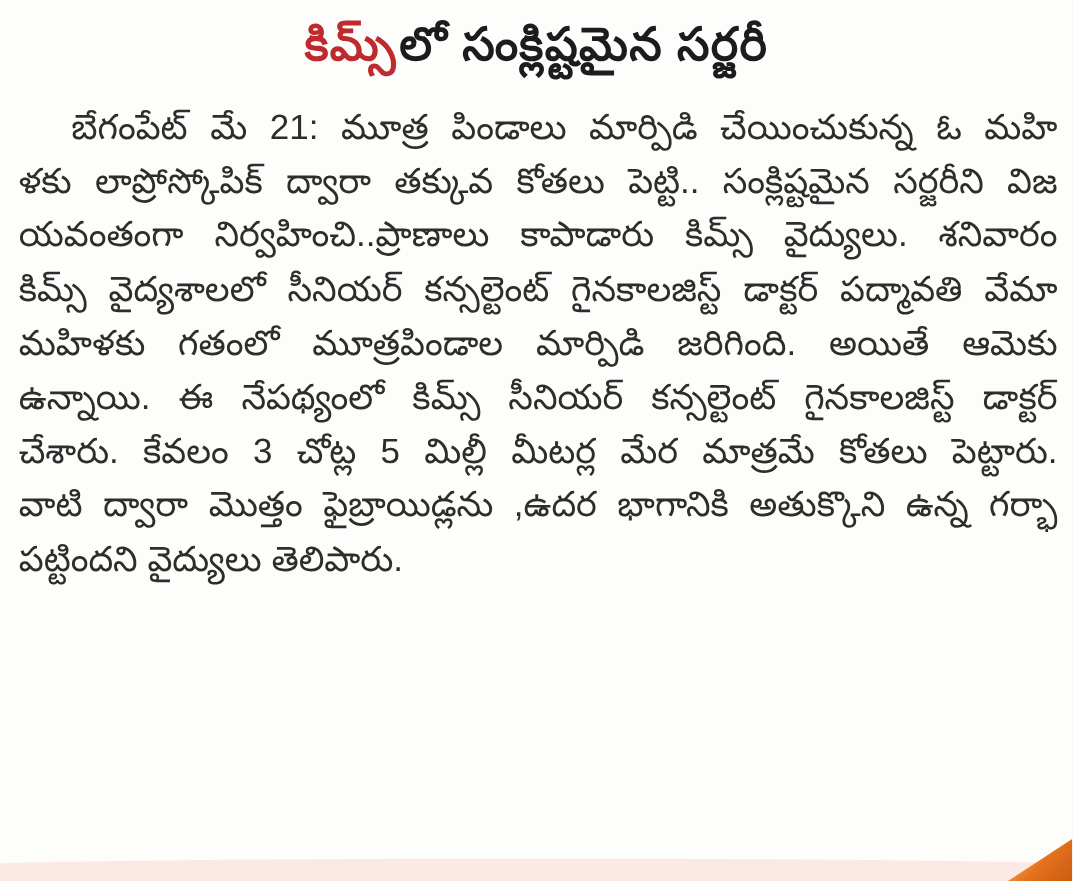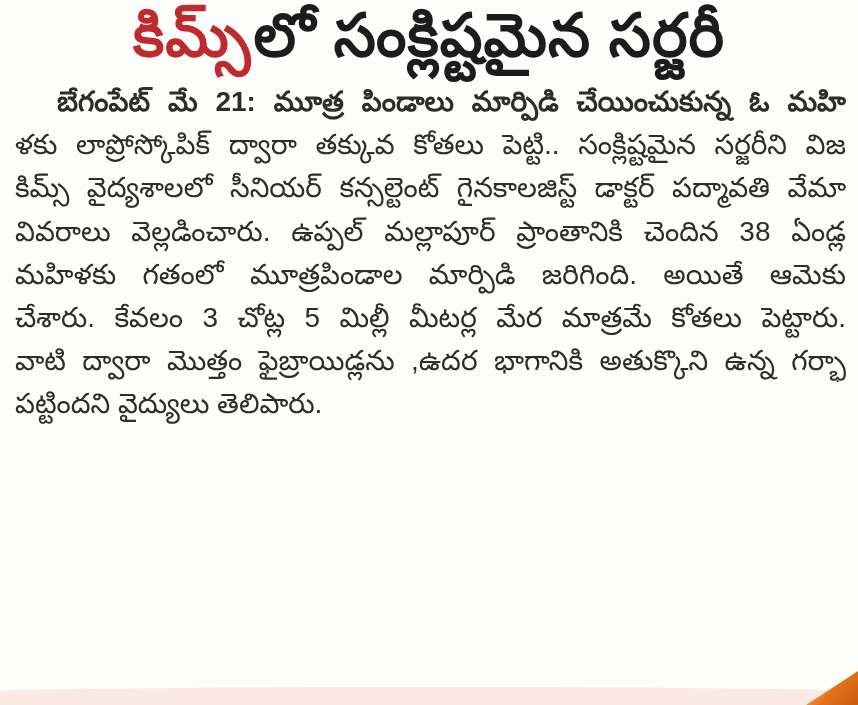--- a/index.html
+++ b/index.html
@@ -22,21 +22,21 @@
     margin:0 auto;
     background:var(--c-paper);
     overflow:hidden;
   }
   .headline{
     position:absolute;
     top:0; left:0; right:0;
     margin:0;
     padding-top:2px;
     text-align:center;
-    font-size:60px;
+    font-size:37px;
     font-weight:bold;
     letter-spacing:1px;
     color:var(--c-headline);
     line-height:68px;
     white-space:nowrap;
   }
   .headline .hl-red{
     color:var(--c-highlight);
     margin-right:2px;
   }
@@ -51,21 +51,21 @@
   }
   .line{
     display:block;
     height:43.2px;
     line-height:43.2px;
     text-align:justify;
     text-align-last:justify;
     white-space:nowrap;
     overflow:hidden;
   }
-  .line.indent{ text-indent:42px;font-weight:bold; }
+  .line.indent{ text-indent:42px; }
   .line.last{
     text-align:center;
     text-align-last:left;
   }
   .bottom-band{
     position:absolute;
     left:-20px;
     right:-20px;
     bottom:-8px;
     height:26px;
@@ -85,23 +85,24 @@
 </head>
 <body>
 
 <div class="page">
 
   <h1 class="headline"><span class="hl-red">కిమ్స్</span><span>లో సంక్లిష్టమైన సర్జరీ</span></h1>
 
   <div class="article">
     <div class="line indent">బేగంపేట్ మే 21: మూత్ర పిండాలు మార్పిడి చేయించుకున్న ఓ మహి</div>
     <div class="line">ళకు లాప్రోస్కోపిక్ ద్వారా తక్కువ కోతలు పెట్టి.. సంక్లిష్టమైన సర్జరీని విజ</div>
+    <div class="line">యవంతంగా నిర్వహించి..ప్రాణాలు కాపాడారు కిమ్స్ వైద్యులు. శనివారం</div>
     <div class="line">కిమ్స్ వైద్యశాలలో సీనియర్ కన్సల్టెంట్ గైనకాలజిస్ట్ డాక్టర్ పద్మావతి వేమా</div>
-    <div class="line">వివరాలు వెల్లడించారు. ఉప్పల్ మల్లాపూర్ ప్రాంతానికి చెందిన 38 ఏండ్ల</div>
     <div class="line">మహిళకు గతంలో మూత్రపిండాల మార్పిడి జరిగింది.  అయితే ఆమెకు</div>
+    <div class="line">ఉన్నాయి. ఈ నేపథ్యంలో కిమ్స్ సీనియర్  కన్సల్టెంట్ గైనకాలజిస్ట్ డాక్టర్</div>
     <div class="line">చేశారు. కేవలం 3 చోట్ల 5 మిల్లీ మీటర్ల మేర మాత్రమే కోతలు పెట్టారు.</div>
     <div class="line">వాటి ద్వారా మొత్తం ఫైబ్రాయిడ్లను ,ఉదర భాగానికి అతుక్కొని ఉన్న గర్భా</div>
     <div class="line last">పట్టిందని వైద్యులు తెలిపారు.</div>
   </div>
 
   <div class="bottom-band"></div>
   <div class="corner-wedge"></div>
 
 </div>
 

